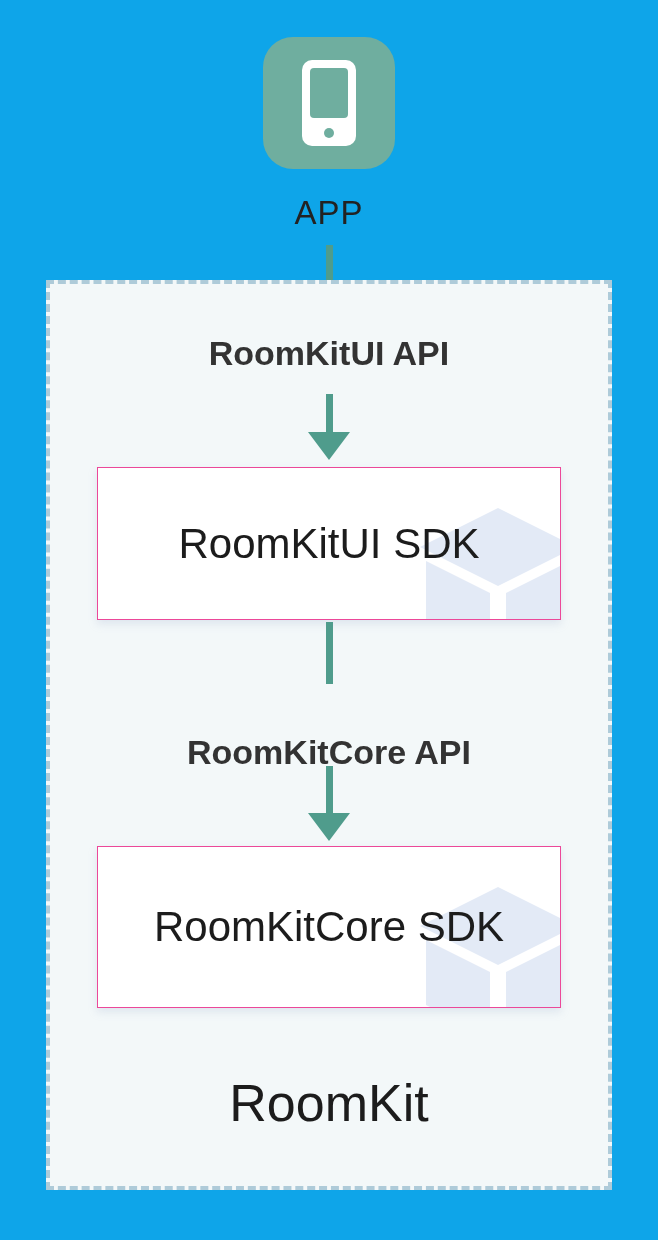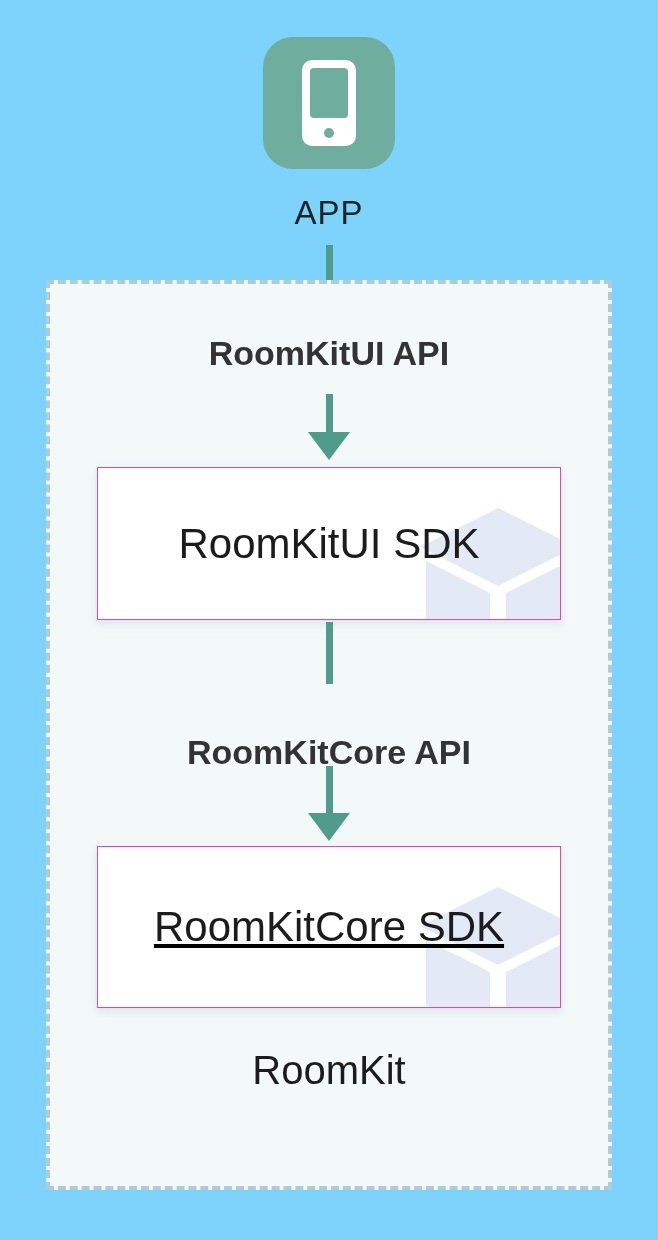--- a/index.html
+++ b/index.html
@@ -3,21 +3,21 @@
 <meta charset="utf-8">
 <style>
   * { margin: 0; padding: 0; box-sizing: border-box; }
   html, body { background: #ffffff; }
   body { font-family: "Liberation Sans", "DejaVu Sans", sans-serif; }
 
   .page {
     position: relative;
     width: 658px;
     height: 1240px;
-    background: #7dd3fc;
+    background: #0ea5e9;
     overflow: hidden;
   }
 
   
   .app-icon {
     position: absolute;
     top: 37px;
     left: calc(50% - 66px);
     width: 132px;
     height: 132px;
@@ -111,43 +111,43 @@
     width: 464px;
     background: #ffffff;
     border: 1px solid #ec4899;
     box-shadow: 0 4px 8px rgba(170, 182, 212, 0.28);
     display: flex;
     align-items: center;
     justify-content: center;
     overflow: hidden;
   }
   .sdk-box.b1 { top: 467px; height: 153px; }
-  .sdk-box.b2 { top: 846px; height: 162px; text-decoration: underline; }
+  .sdk-box.b2 { top: 846px; height: 162px; }
 
   .sdk-label {
     font-size: 42px;
     font-weight: 500;
     color: #1c1c1c;
     z-index: 1;
   }
 
   .cube {
     position: absolute;
     right: -16px;
     top: 40px;
     width: 156px;
     height: 150px;
   }
 
   .roomkit-label {
     position: absolute;
-    top: 1048px;
+    top: 1073px;
     width: 100%;
     text-align: center;
-    font-size: 40px;
+    font-size: 52px;
     font-weight: 500;
     color: #1c1c1c;
   }
 </style>
 </head>
 <body>
 
 <div class="page">
 
   <div class="app-icon">

